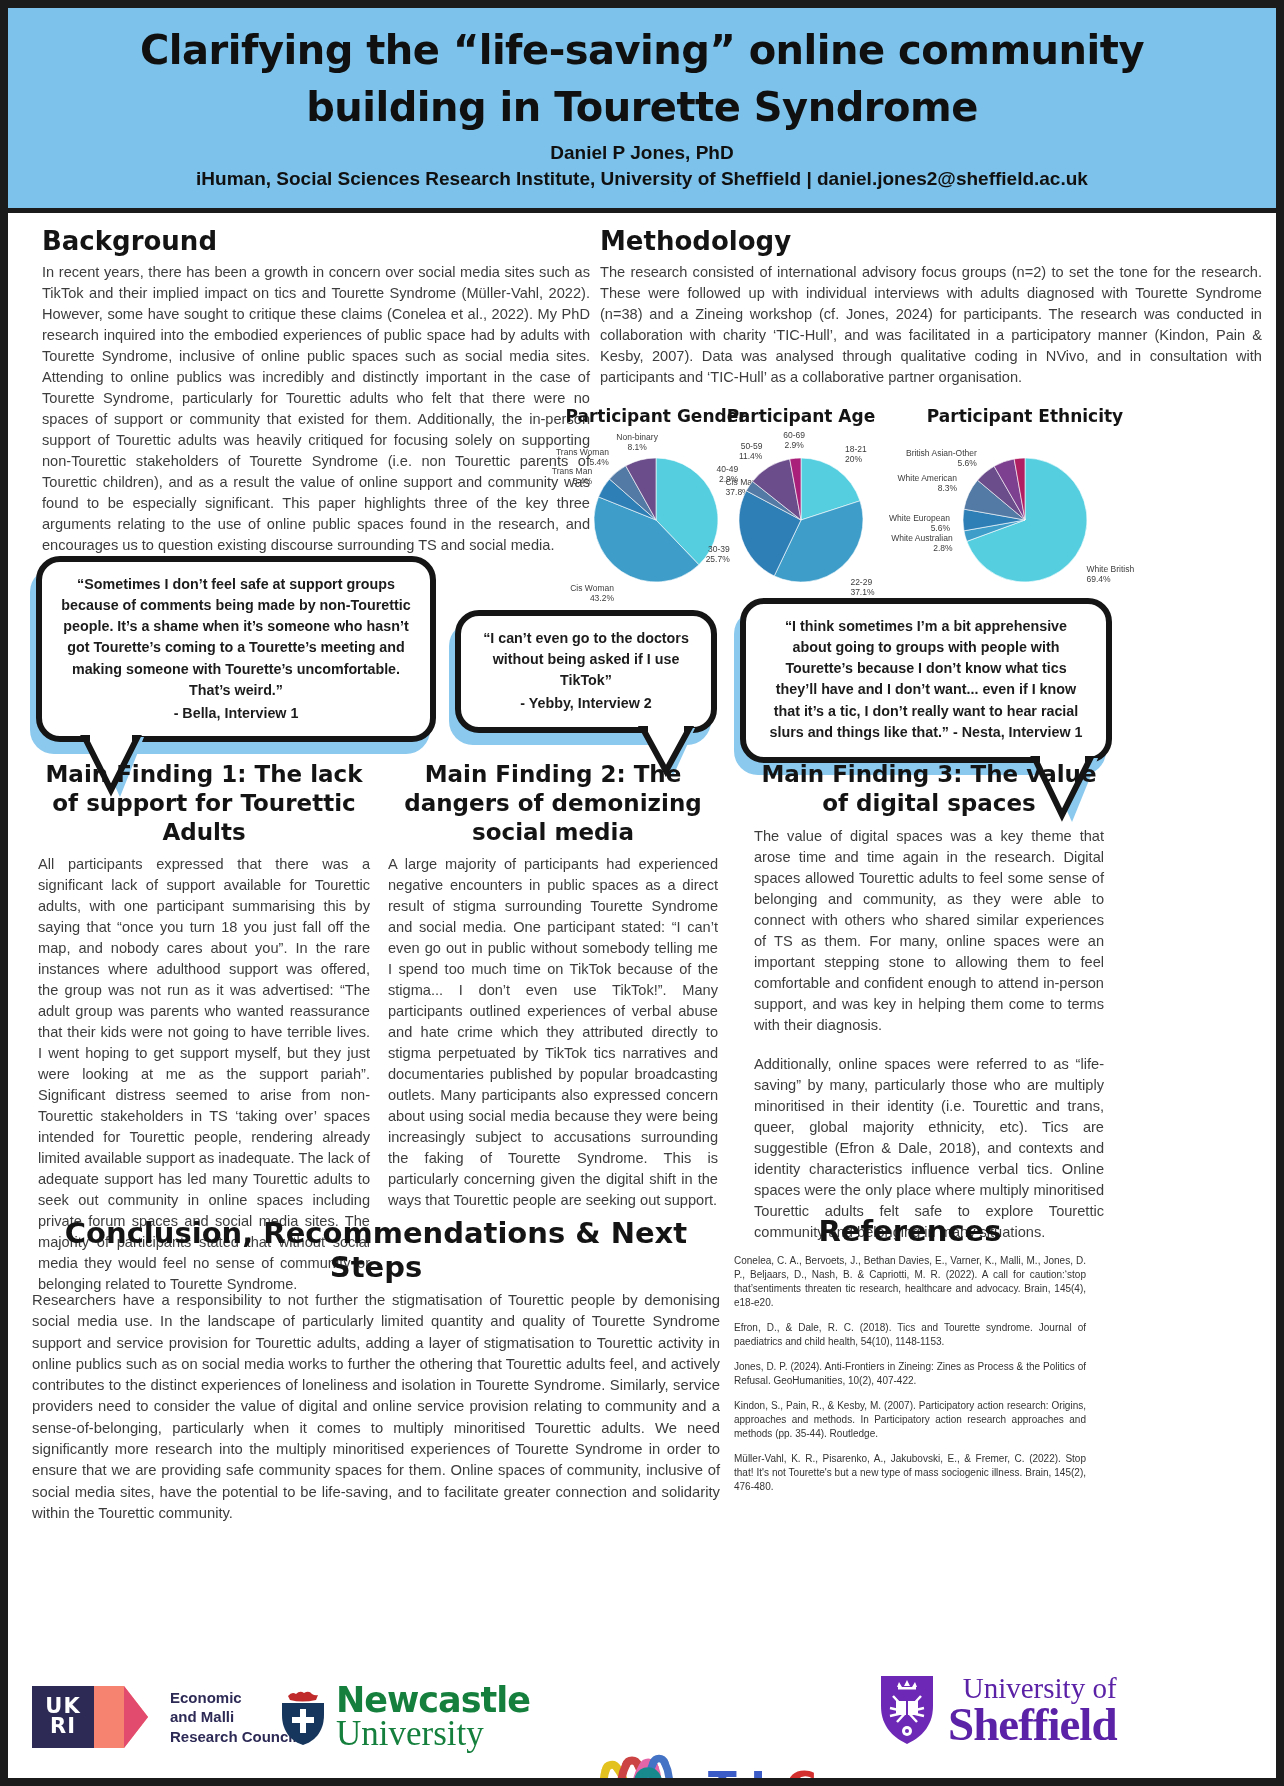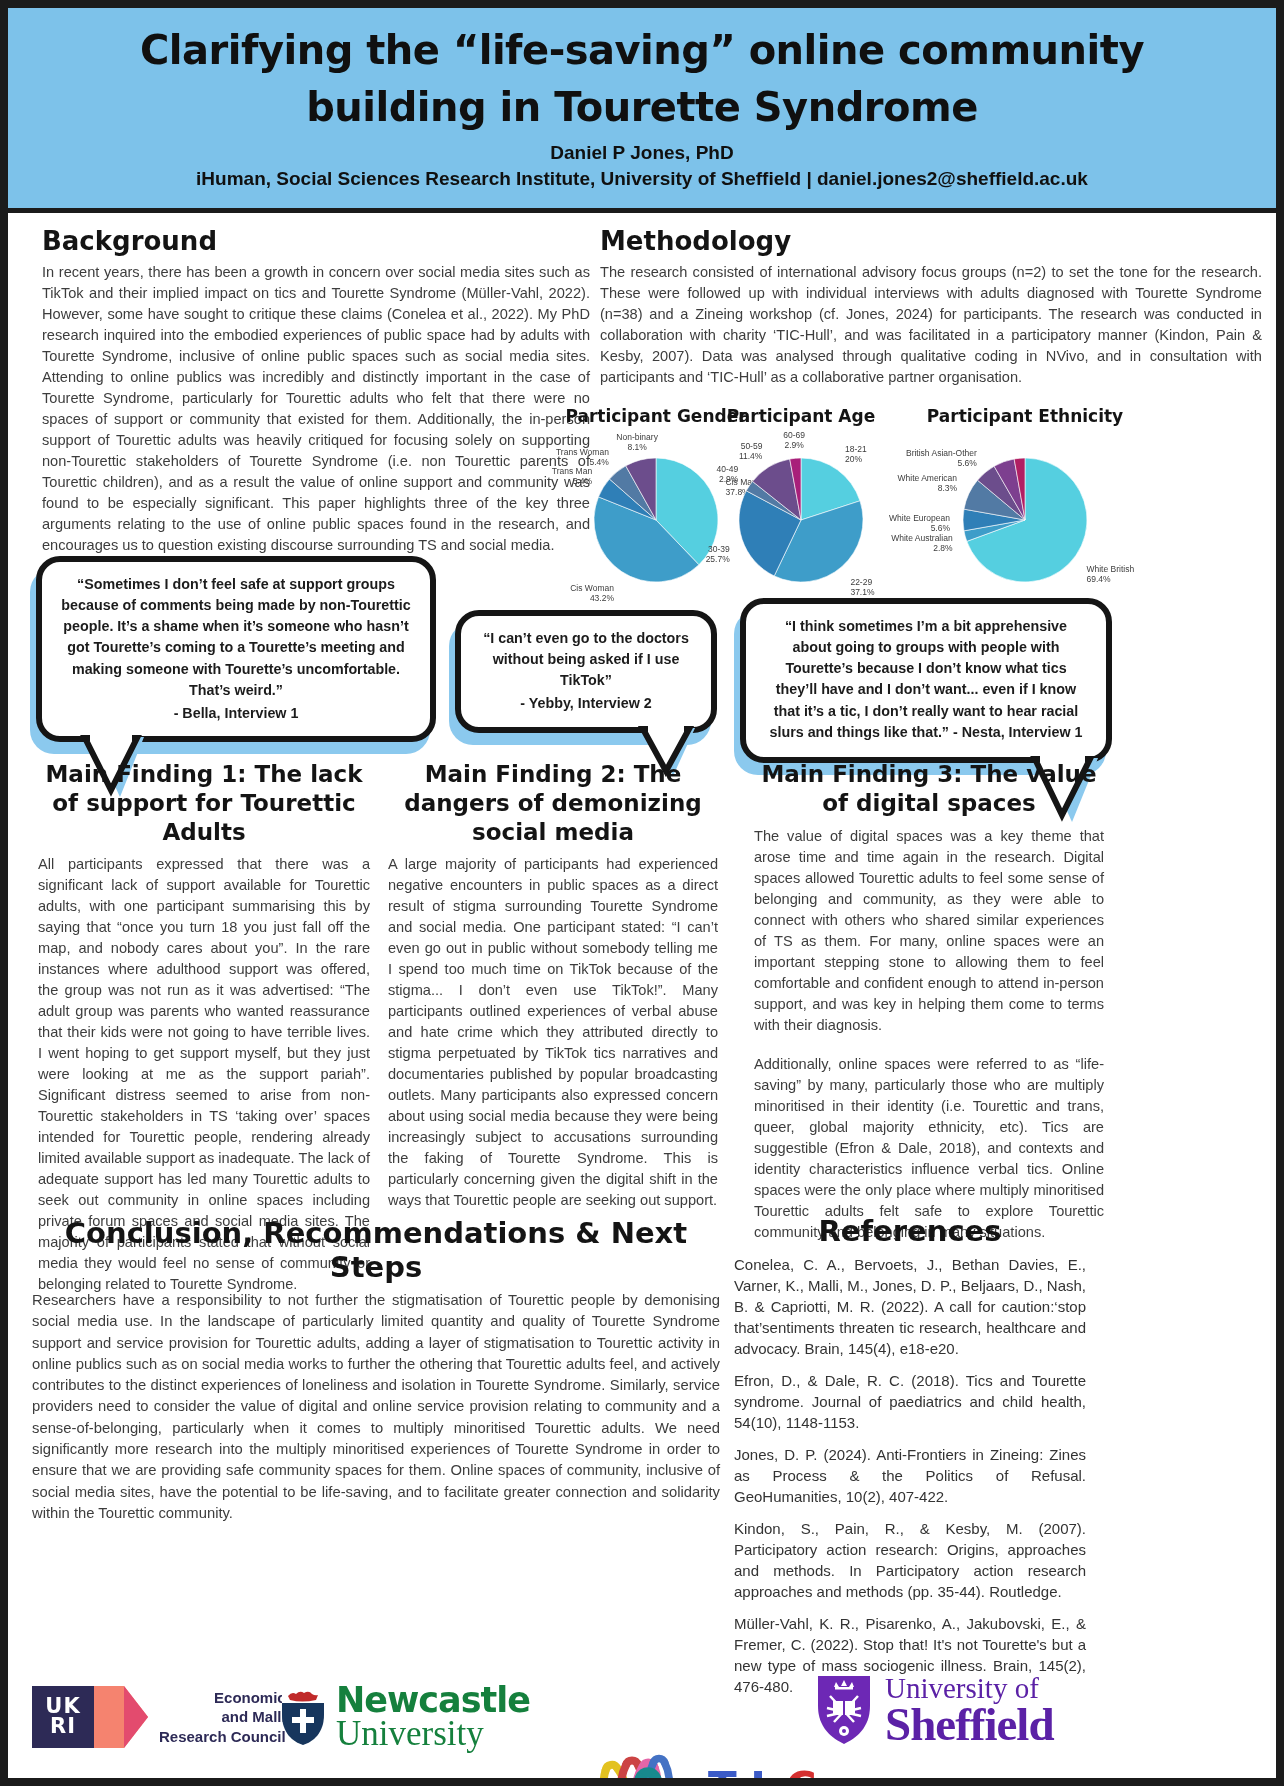--- a/index.html
+++ b/index.html
@@ -37,30 +37,30 @@
   }
   .bubble .attr{margin-top:2px;}
   .tailsvg{position:absolute;overflow:visible;}
   
   .finding h2{
     font-family:"DejaVu Sans",sans-serif;color:#141414;font-size:23px;line-height:1.25;
     text-align:center;margin:0 0 8px 0;
   }
   .finding p{margin:0 0 18px 0;}
   
-  .refs p{font-size:15px;line-height:1.4;text-align:justify;color:#333;margin:0 0 11px 0;}
+  .refs p{font-size:10px;line-height:1.4;text-align:justify;color:#333;margin:0 0 11px 0;}
   
   .logo{display:flex;align-items:center;}
   .ukri-navy{
     width:62px;height:62px;background:#2d2a56;color:#fff;display:flex;flex-direction:column;
     align-items:center;justify-content:center;font-family:"DejaVu Sans",sans-serif;
     font-weight:bold;font-size:21px;line-height:0.95;letter-spacing:1px;
   }
   .esrc-name{
-    margin-left:9px;color:#2d2a56;font-weight:bold;font-size:15px;line-height:1.3;text-align:right;
+    margin-left:20px;color:#2d2a56;font-weight:bold;font-size:15px;line-height:1.3;
   }
   .ncl-text{margin-left:10px;color:#15803d;line-height:0.95;}
   .ncl-text .l1{font-family:"DejaVu Sans",sans-serif;font-weight:bold;font-size:35px;letter-spacing:-1px;}
   .ncl-text .l2{font-family:"Liberation Serif",serif;font-size:35px;}
   .tic-text{margin-left:6px;line-height:1;}
   .tic-acronym{font-family:"DejaVu Sans",sans-serif;font-weight:bold;font-size:42px;letter-spacing:2px;}
   .tic-tag{color:#d42f2f;font-weight:bold;font-size:10.5px;line-height:1.25;margin-top:3px;}
   .tic-charity{color:#222;font-size:6px;margin-top:3px;font-weight:bold;}
   .shef-text{margin-left:12px;color:#5b21a6;line-height:0.95;}
   .shef-text .l1{font-family:"Liberation Serif",serif;font-size:29px;}
@@ -257,21 +257,21 @@
         <span style="color:#3b5bc7;">T</span><span style="color:#d42f2f;">.</span><span style="color:#3b5bc7;">I</span><span style="color:#e7c11e;">.</span><span style="color:#d42f2f;">C</span>
       </div>
       <div class="tic-tag">
         <div>Tourettes-Syndrome</div>
         <div>Inclusion in the Community</div>
       </div>
       <div class="tic-charity">Registered Charity Number</div>
     </div>
   </div>
 
-  <div class="abs logo" style="left:807px;top:1666px;">
+  <div class="abs logo" style="left:870px;top:1666px;text-align:right;">
     <svg width="58" height="74" viewBox="0 0 58 74">
       <path d="M3,2 h52 v30 c0,22 -14,32 -26,38 c-12,-6 -26,-16 -26,-38 Z" fill="#6d28b5"></path>
       <path d="M29,6 l3,6 h-6 Z M21,8 l3,5 h-5 Z M37,8 l2,5 h-5 Z" fill="#ffffff"></path>
       <rect x="20" y="13" width="18" height="2.5" fill="#ffffff"></rect>
       <path d="M15,22 l24,26 M43,22 l-24,26 M12,34 l34,8 M46,34 l-34,8" stroke="#ffffff" stroke-width="2.5"></path>
       <rect x="18" y="27" width="22" height="14" fill="#ffffff"></rect>
       <line x1="29" y1="27" x2="29" y2="41" stroke="#6d28b5" stroke-width="2"></line>
       <circle cx="29" cy="57" r="5" fill="#ffffff"></circle>
       <circle cx="29" cy="57" r="2" fill="#6d28b5"></circle>
     </svg>

